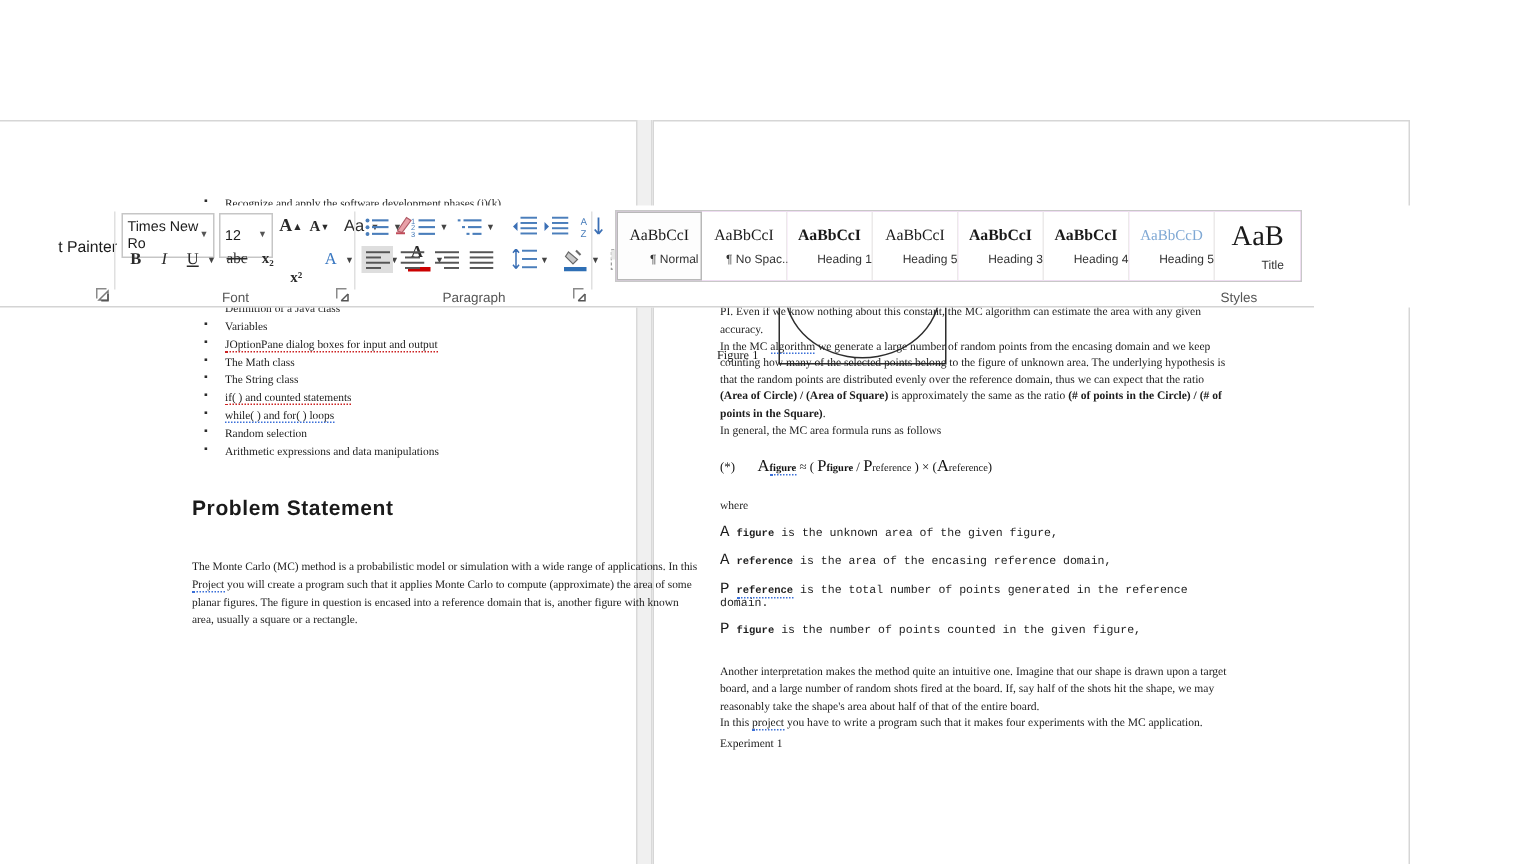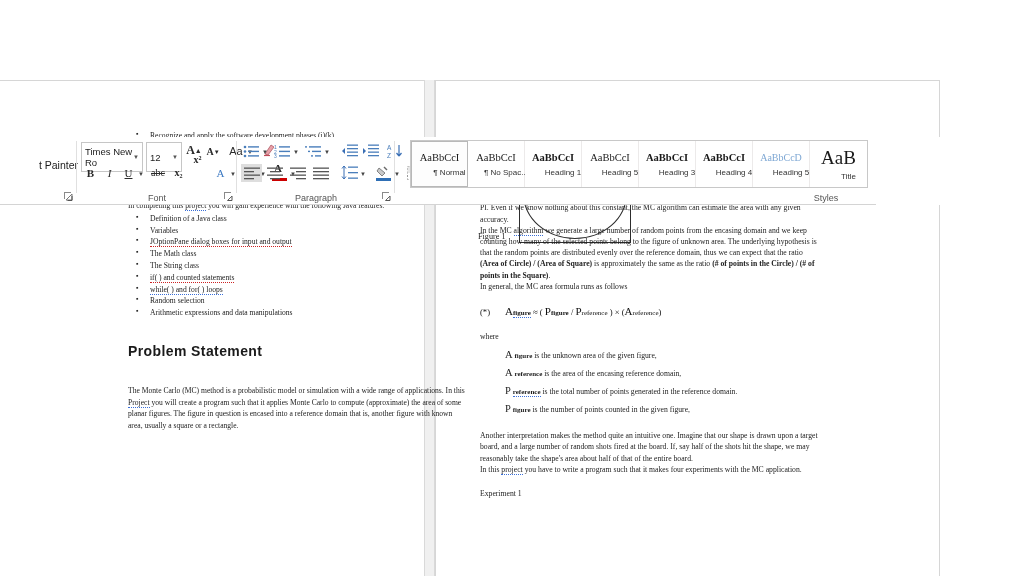--- a/index.html
+++ b/index.html
@@ -120,25 +120,24 @@
   }
   .formula {
     font-family: "Liberation Serif", serif;
     font-size: 8.6px;
     color: #111;
     margin: 13px 0 0 0;
   }
   .formula .big { font-size: 11px; }
   .formula .sub { font-size: 7px; }
   .deflist .dl-row {
-    font-family: Liberation Serif, serif;
+    font-family: Liberation Mono, monospace;
     font-size: 7.7px;
     color: #1c1c1c;
     margin-top: 7px;
-    margin-left: 25px;
   }
   .deflist .big { font-size: 10.5px; }
   .deflist .sub { font-size: 7px; font-weight: bold; }
   .bold { font-weight: bold; }
 
   
   #ribbon {
     position: absolute;
     left: 0; top: 137px; width: 876px; height: 68px;
     background: #ffffff;
@@ -275,21 +274,20 @@
 
   <div id="left-content" class="doc-body">
     <ul class="doc-list">
       <li>Recognize and apply the software development phases (j)(k)</li>
       <li>Utilize Java syntax in fundamental programming algorithms (a)</li>
       <li>Recognize and apply the various input and output devices in programming (c)</li>
       <li>Recognize and apply the various control structures (b)</li>
     </ul>
 
     <div class="h-objectives">Objectives</div>
-    <div class="para"><span>In completing this </span><span class="spell">project</span><span> you will gain experience with the following Java features:</span></div>
 
     <ul class="doc-list" style="margin-top:1px">
       <li>Definition of a Java class</li>
       <li>Variables</li>
       <li><span class="grammar">JOptionPane dialog boxes for input and output</span></li>
       <li>The Math class</li>
       <li>The String class</li>
       <li><span class="grammar">if( ) and counted statements</span></li>
       <li><span class="spell">while( ) and for( ) loops</span></li>
       <li>Random selection</li>
@@ -328,21 +326,21 @@
       <div class="dl-row"><span class="big">A</span> <span class="sub">figure</span><span>  is the unknown area of the given figure,</span></div>
       <div class="dl-row"><span class="big">A</span> <span class="sub">reference</span><span> is the area of the encasing reference domain,</span></div>
       <div class="dl-row"><span class="big">P</span> <span class="sub spell">reference</span><span> is the total number of points generated in the reference domain.</span></div>
       <div class="dl-row"><span class="big">P</span> <span class="sub">figure</span><span> is the number of points counted in the given figure,</span></div>
     </div>
 
     <div class="rp" style="margin-top:16px">Another interpretation makes the method quite an intuitive one. Imagine that our shape is drawn upon a target board, and a large number of random shots fired at the board. If, say half of the shots hit the shape, we may reasonably take the shape's area about half of that of the entire board.</div>
 
     <div class="rp" style=""><span> In this </span><span class="spell">project</span><span> you have to write a program such that it makes four experiments with the MC application.</span></div>
 
-    <div class="rp" style="margin-top:13px">Experiment 1</div>
+    <div class="rp" style="margin-top:3px">Experiment 1</div>
   </div>
 
   <div id="ribbon-fill-right"></div>
   <div id="ribbon">
 
     <div class="grp" id="grp-clip">
       <div id="clip-label">t Painter</div>
       <div class="dlg-launcher" style="right:4px;">
         <svg width="11" height="11" viewBox="0 0 11 11">
             <path d="M1 1h7v1H2v6H1z" fill="#8a8a8a"></path>
@@ -391,21 +389,21 @@
       <div class="ico" style="left:42px; top:27px; width:17px; height:17px; font-size:11px; text-decoration:underline;">
         <span>U</span>
       </div>
       <div class="caret" style="left:60px; top:34px;">▼</div>
       <div class="ico" style="left:70px; top:27px; width:20px; height:17px; font-size:10px; text-decoration:line-through;">
         <span>abc</span>
       </div>
       <div class="ico" style="left:92px; top:27px; width:17px; height:17px; font-size:10px; font-weight:bold;">
         <span>x₂</span>
       </div>
-      <div class="ico" style="left:111px; top:14px; width:17px; height:17px; font-size:10px; font-weight:bold;">
+      <div class="ico" style="left:111px; top:40px; width:17px; height:17px; font-size:10px; font-weight:bold;">
         <span>x²</span>
       </div>
 
       <div class="ico" style="left:134px; top:27px; width:17px; height:17px; font-size:11px; color:#3a78c2;">
         <span>A</span>
       </div>
       <div class="caret" style="left:152px; top:34px;">▼</div>
 
       <div class="ico" style="left:162px; top:26px; width:19px; height:18px;">
         <div style="position:relative;width:17px;height:17px;">

